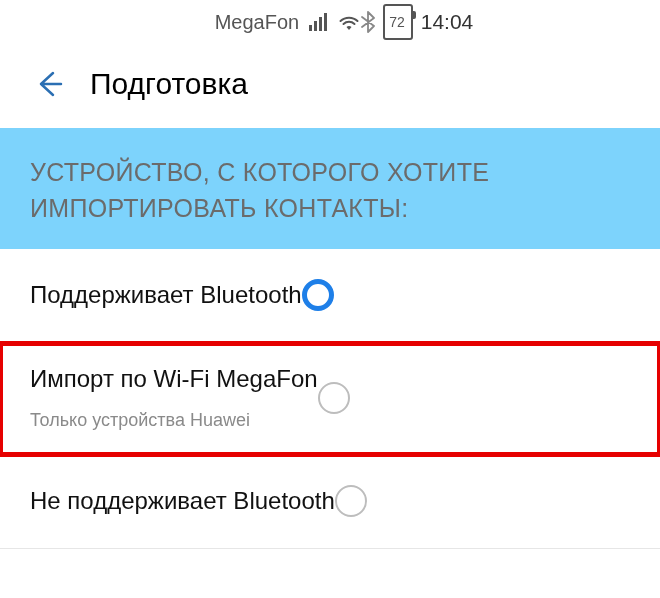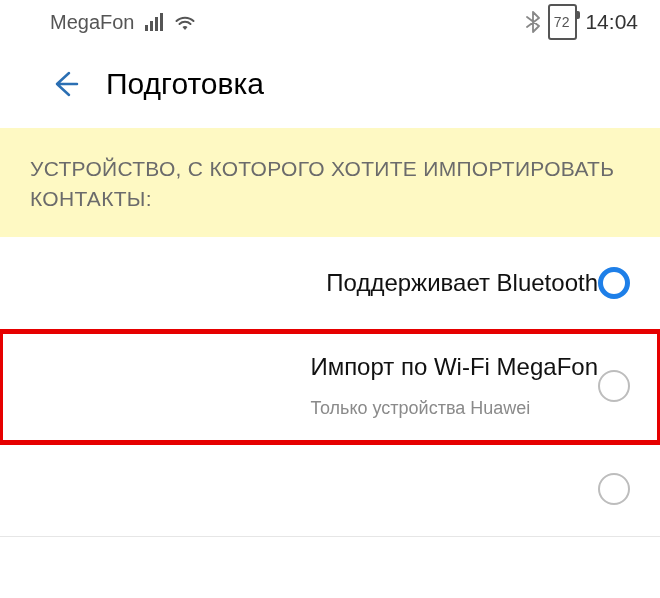--- a/index.html
+++ b/index.html
@@ -8,21 +8,21 @@
       height: 598px;
       font-family: -apple-system, "Helvetica Neue", Arial, sans-serif;
       background: #fff;
       color: #000;
       overflow: hidden;
     }
     .statusbar {
       height: 44px;
       display: flex;
       align-items: center;
-      justify-content: space-between;
+      justify-content: center;
       padding: 0 22px 0 50px;
       font-size: 20px;
       color: #555;
       background: #fff;
     }
     .status-left, .status-right {
       display: flex;
       align-items: center;
       gap: 10px;
     }
@@ -45,38 +45,38 @@
       font-size: 14px; font-weight: 500; color: #555;
       line-height: 1;
     }
     .battery::after {
       content: ""; position: absolute; right: -5px; top: 5px;
       width: 3px; height: 8px; background: #555; border-radius: 0 2px 2px 0;
     }
     .time { font-size: 21px; color: #333; }
     .header {
       display: flex; align-items: center;
-      padding: 22px 24px 26px 46px; gap: 24px; background: #fff;
+      padding: 22px 24px 26px 30px; gap: 24px; background: #fff;
     }
     .back-btn {
       width: 36px; height: 36px; display: flex; align-items: center; justify-content: center;
       cursor: pointer; background: none; border: none;
     }
     .page-title { font-size: 30px; font-weight: 400; color: #000; }
     .section-header {
-      background: #fef9c3;
+      background: #7dd3fc;
       padding: 26px 30px 22px 30px;
-      font-size: 21px;
+      font-size: 25px;
       color: #6b6b6b;
       line-height: 1.45;
       letter-spacing: 0.3px;
     }
     .list { background: #fff; }
     .row {
-      display: flex; align-items: center; justify-content: flex-end;
+      display: flex; align-items: center; justify-content: flex-start;
       padding: 0 30px; min-height: 94px;
       border-bottom: 1px solid #e6e6e6;
     }
     .row-labels { display: flex; flex-direction: column; justify-content: center; gap: 4px; }
     .row-title { font-size: 24px; color: #111; }
     .row-sub { font-size: 18px; color: #8a8a8a; margin-top: 13px; }
     .row-tall { min-height: 112px; padding-top: 10px; padding-bottom: 10px; }
     .highlighted {
       outline: 5px solid #e60000;
       outline-offset: -3px;
@@ -149,16 +149,19 @@
 
   <div class="row row-tall highlighted">
     <div class="row-labels">
       <div class="row-title">Импорт по Wi-Fi MegaFon</div>
       <div class="row-sub">Только устройства Huawei</div>
     </div>
     <span class="radio"></span>
   </div>
 
   <div class="row">
+    <div class="row-labels">
+      <div class="row-title">Не поддерживает Bluetooth</div>
+    </div>
     <span class="radio"></span>
   </div>
 
 </div>
 
 </body></html>

